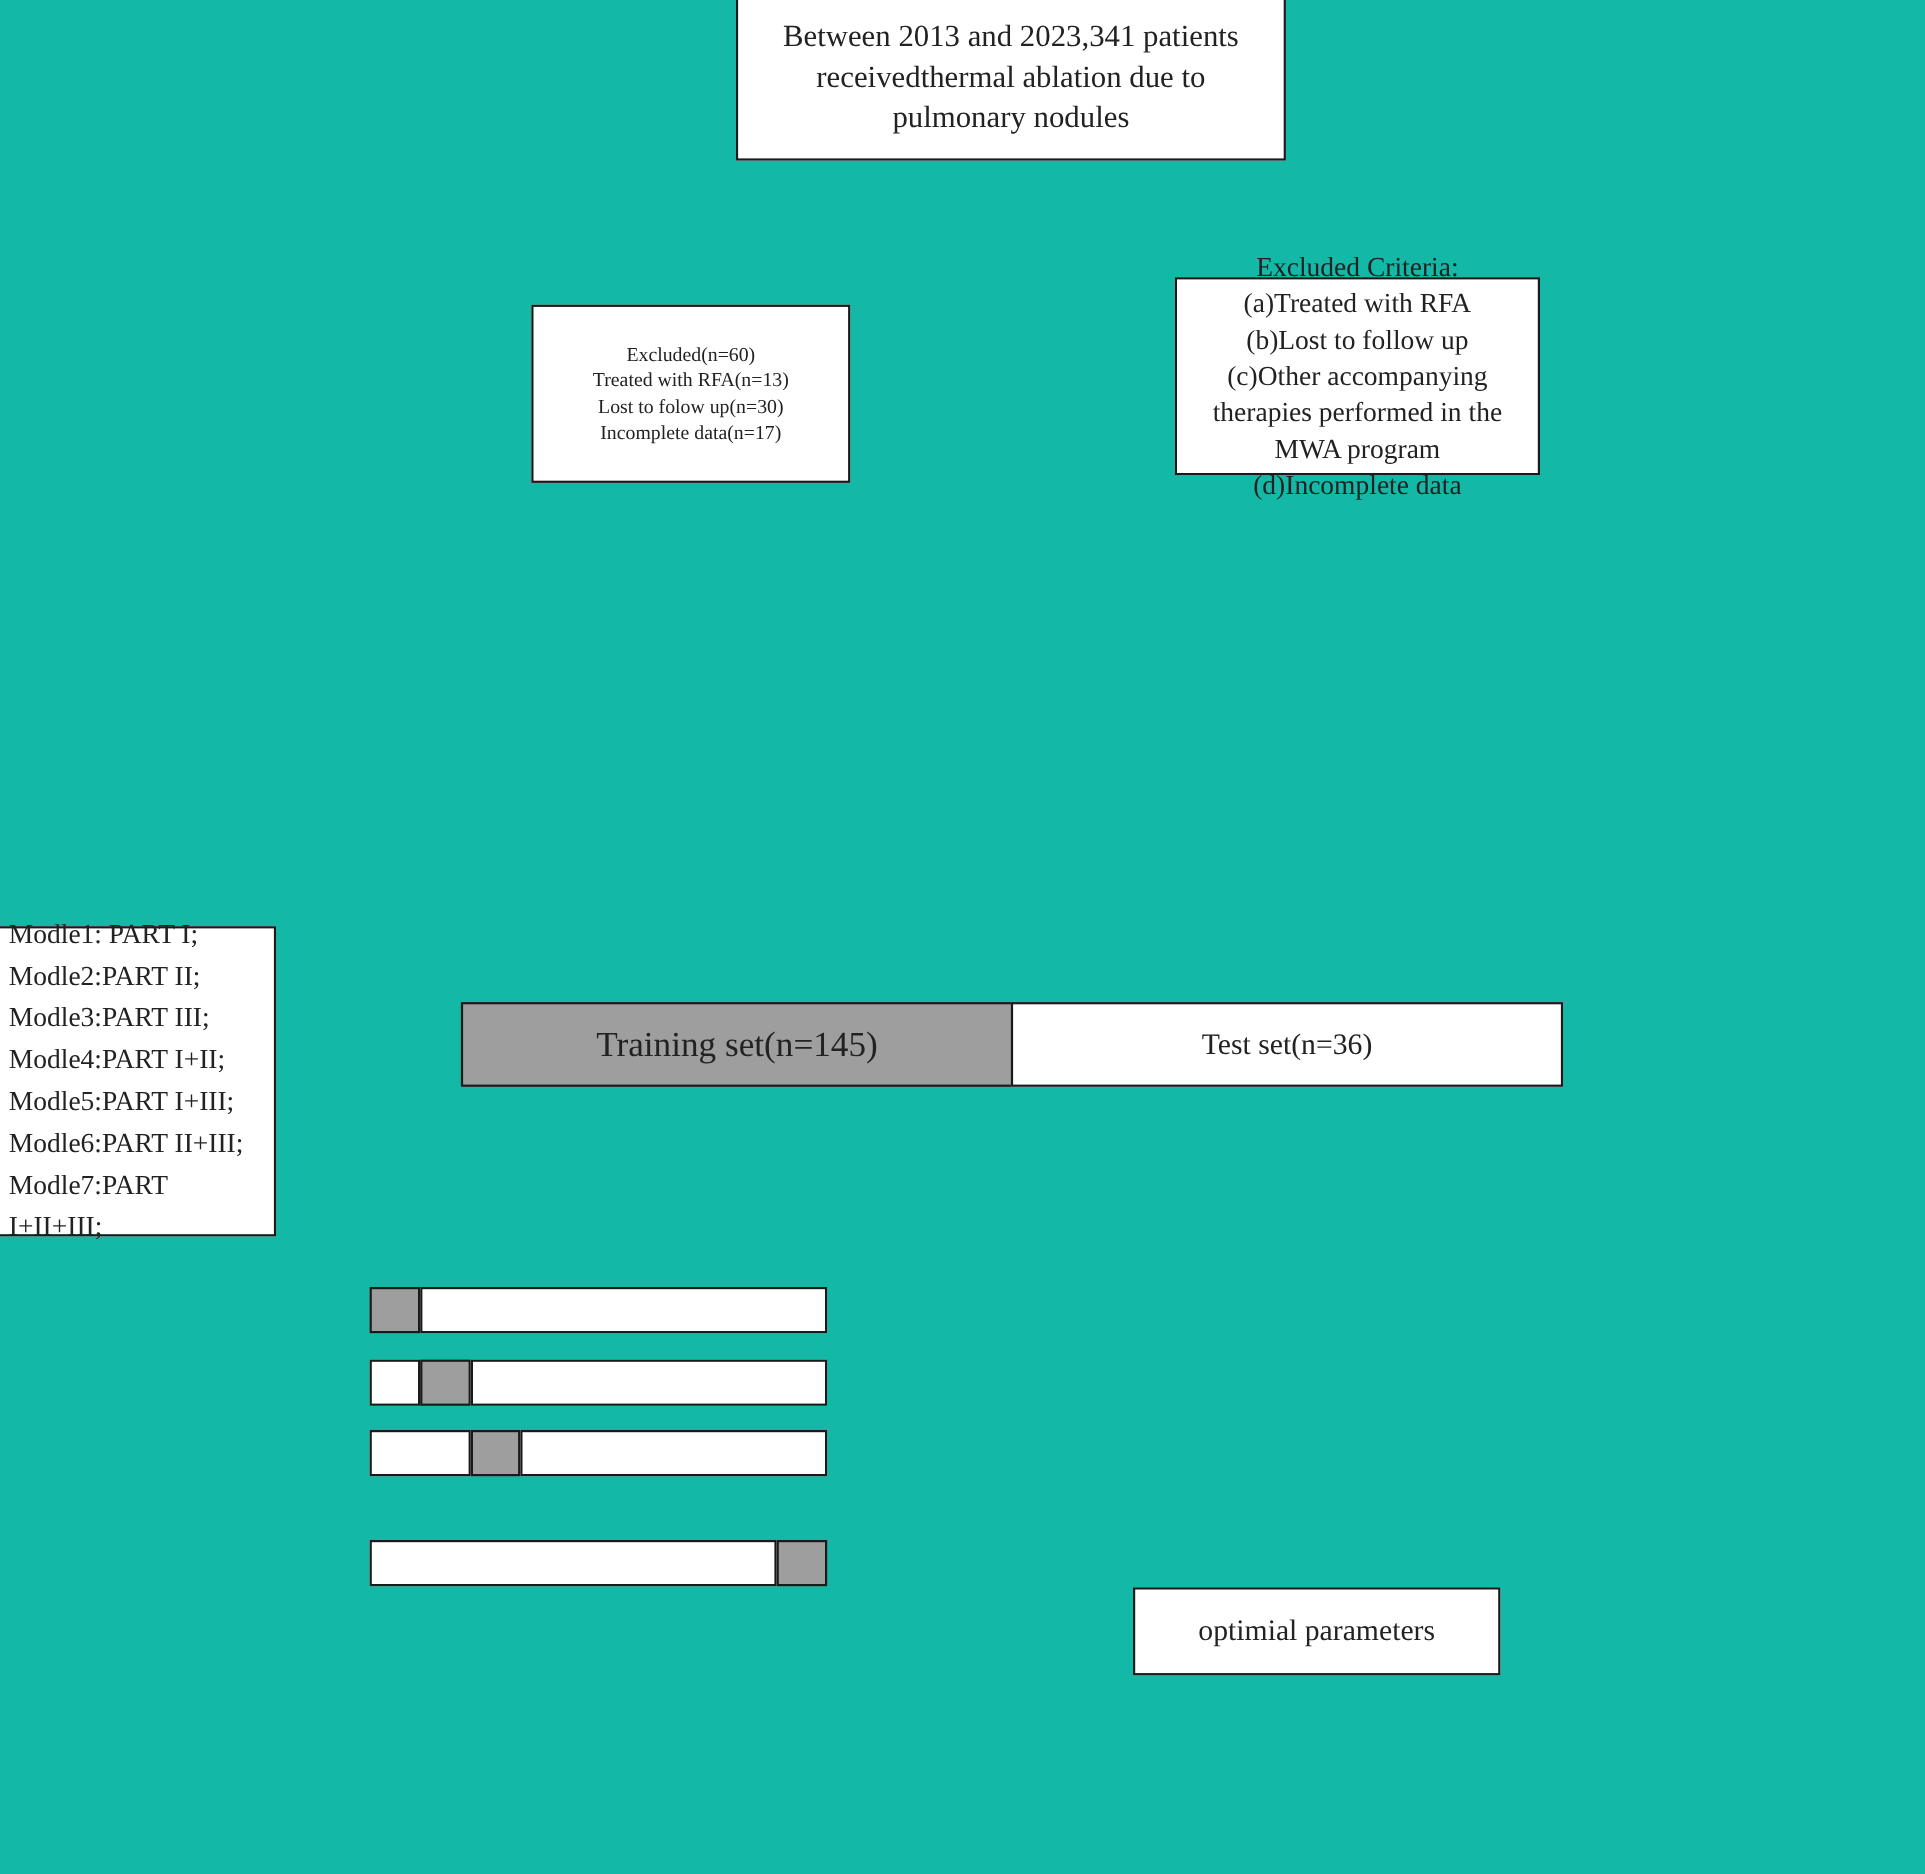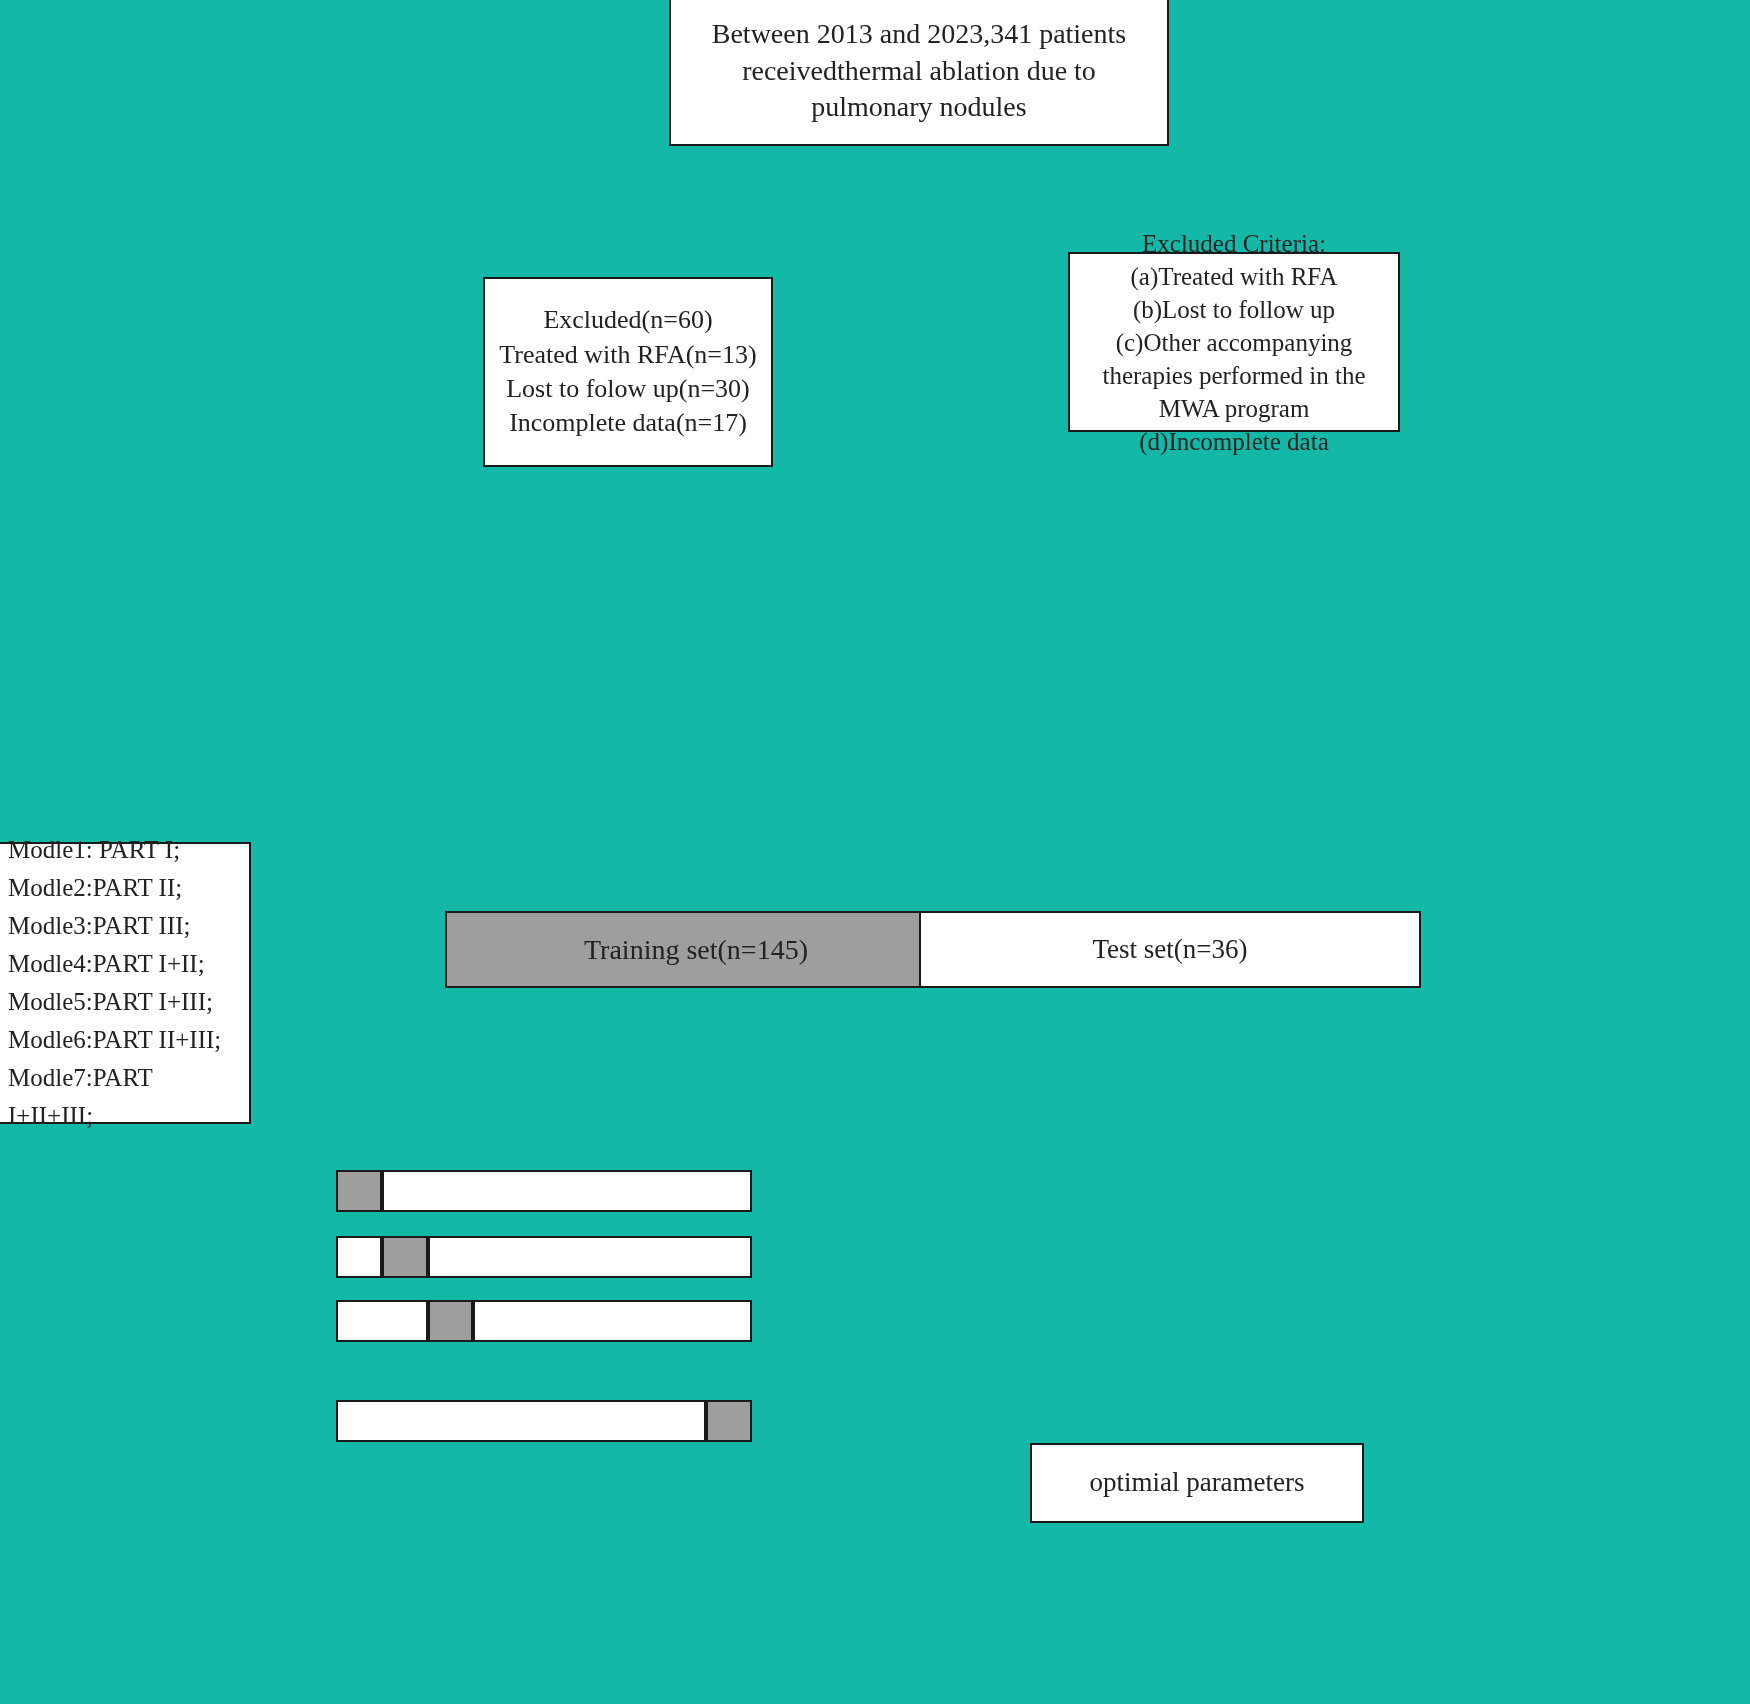--- a/index.html
+++ b/index.html
@@ -47,40 +47,39 @@
   }
   .seg.white { background: #ffffff; text-align: right; }
   .seg.gray  { background: #9e9e9e; }
 
   
   #box-top {
     left: 669px; top: -4px; width: 500px; height: 150px;
     font-size: 28px;
   }
   #box-excluded {
-    left: 483px; top: 277px; width: 290px; height: 190px;
-    font-size: 26px;
+    left: 483px; top: 277px; width: 290px; height: 162px;
+    font-size: 18px;
   }
   #box-criteria {
     left: 1068px; top: 252px; width: 332px; height: 180px;
     font-size: 25px;
   }
   #box-included {
     left: 669px; top: 611px; width: 500px; height: 120px;
     font-size: 27px;
   }
   #box-modles {
     left: -4px; top: 842px; width: 255px; height: 282px;
     font-size: 25px;
     line-height: 1.52;
   }
   #split-train {
     left: 419px; top: 911px; width: 502px; height: 77px;
-    font-size: 28px;
-    margin-left: 26px;
+    font-size: 32px;
   }
   #split-test {
     left: 919px; top: 911px; width: 502px; height: 77px;
     font-size: 27px;
   }
   
   .cv-row { position: absolute; height: 42px; }
   #cv-row-1 { left: 336px; top: 1170px; width: 416px; }
   #cv-row-2 { left: 336px; top: 1236px; width: 416px; }
   #cv-row-3 { left: 336px; top: 1300px; width: 416px; }

